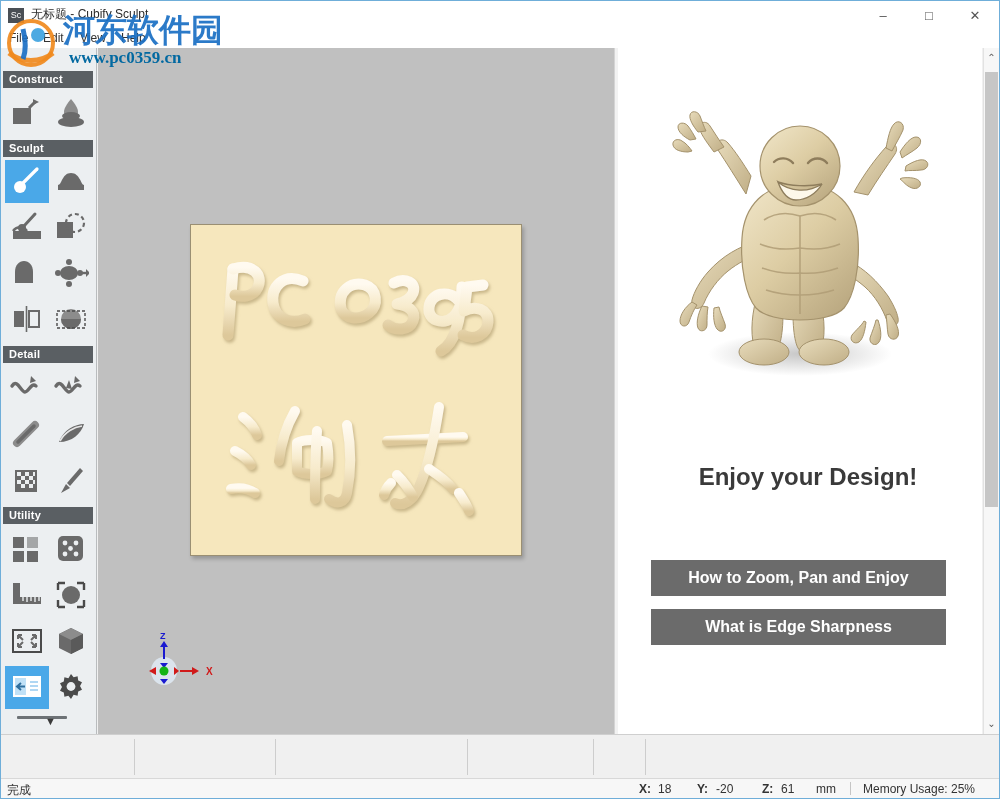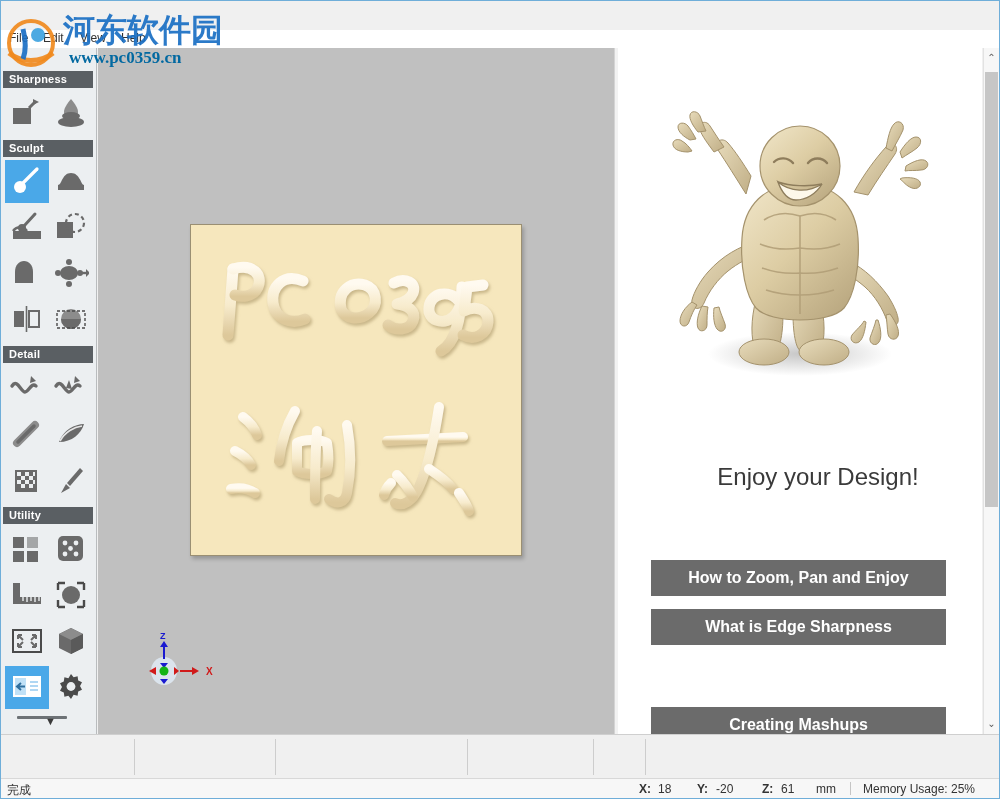--- a/index.html
+++ b/index.html
@@ -38,21 +38,21 @@
         background:#f6e7bd;border:1px solid #9a8f73;box-shadow:2px 3px 4px rgba(0,0,0,.22);}
   .slab svg{display:block;}
   .gizmo{position:absolute;left:36px;top:577px;width:110px;height:70px;}
 
   
   .splitter{position:absolute;left:613px;top:47px;width:4px;height:686px;background:#f2f2f2;border-left:1px solid #d4d4d4;}
 
   
   .helppanel{position:absolute;left:617px;top:47px;width:364px;height:686px;background:#ffffff;overflow:hidden;}
   .hp-model{position:absolute;left:10px;top:18px;width:344px;height:330px;}
-  .hp-title{position:absolute;left:18px;top:415px;width:364px;text-align:center;font-size:24px;font-weight:normal;color:#3a3a3a;}
+  .hp-title{position:absolute;left:8px;top:415px;width:364px;text-align:center;font-size:24px;font-weight:bold;color:#3a3a3a;}
   .hp-btn{position:absolute;left:33px;width:295px;height:36px;background:#6b6b6b;color:#fff;
           font-size:16px;font-weight:bold;text-align:center;line-height:36px;}
 
   
   .vscroll{position:absolute;left:982px;top:47px;width:16px;height:686px;background:#f7f7f7;border-left:1px solid #e2e2e2;box-sizing:border-box;}
   .vs-arrow{position:absolute;left:0;width:15px;height:20px;text-align:center;line-height:20px;font-size:10px;color:#5a5a5a;}
   .vs-thumb{position:absolute;left:1px;top:24px;width:13px;height:435px;background:#c6c6c6;}
 
   
   .bottombar{position:absolute;left:0;top:733px;width:998px;height:44px;background:#f0f0f0;border-top:1px solid #cfcfcf;box-sizing:border-box;}
@@ -68,32 +68,39 @@
   .wm{position:absolute;left:0;top:0;width:1000px;height:200px;pointer-events:none;}
   .wm-cn{position:absolute;left:62px;top:8px;font-size:32px;font-weight:bold;color:#1a6fc4;font-family:"DejaVu Sans",sans-serif;opacity:.92;}
   .wm-url{position:absolute;left:68px;top:47px;font-size:17px;font-weight:bold;color:#0369a1;font-family:"Liberation Serif",serif;}
   .wm-logo{position:absolute;left:2px;top:18px;width:56px;height:48px;}
 </style>
 </head>
 <body>
 
 <div id="app">
 
+  <div class="titlebar">
+    <div class="tb-icon">Sc</div>
+    <div class="tb-title">无标题 - Cubify Sculpt</div>
+    <div class="winbtn min">–</div>
+    <div class="winbtn max">□</div>
+    <div class="winbtn close">✕</div>
+  </div>
 
   <div class="menubar">
     <div class="menuitem" style="left:8px">File</div>
     <div class="menuitem" style="left:42px">Edit</div>
     <div class="menuitem" style="left:79px">View</div>
     <div class="menuitem" style="left:120px">Help</div>
   </div>
 
   <div class="lp-accent"></div>
   <div class="leftpanel">
 
-    <div class="sec-head" style="top:23px">Sharpness</div>
+    <div class="sec-head" style="top:23px">Construct</div>
     <div class="tbtn" style="left:4px;top:44px">
       <svg width="36" height="34" viewBox="0 0 36 34">
         <path d="M4 12h18v16H4z" fill="#6a6a6a"></path>
         <path d="M20 12l6-6" stroke="#6a6a6a" stroke-width="3" fill="none"></path>
         <path d="M24 3l6 3-6 3z" fill="#6a6a6a"></path>
       </svg>
     </div>
     <div class="tbtn" style="left:48px;top:44px">
       <svg width="36" height="34" viewBox="0 0 36 34">
         <ellipse cx="18" cy="26" rx="13" ry="5" fill="#6a6a6a"></ellipse>
@@ -430,21 +437,20 @@
         </g>
         <path d="M150 116c12 10 30 11 44 2-6 10-16 16-26 16-8 0-14-7-18-18z" fill="#fdf8ea" stroke="#8e7d5c" stroke-width="1.4"></path>
         <path d="M150 116c12 4 30 5 44 2" fill="none" stroke="#8e7d5c" stroke-width="1.4"></path>
       </svg>
     </div>
 
     <div class="hp-title">Enjoy your Design!</div>
 
     <div class="hp-btn" style="top:512px">How to Zoom, Pan and Enjoy</div>
     <div class="hp-btn" style="top:561px">What is Edge Sharpness</div>
-    <div class="hp-btn" style="top:659px">Creating Mashups</div>
   </div>
 
   <div class="vscroll">
     <div class="vs-arrow" style="top:0">⌃</div>
     <div class="vs-thumb"></div>
     <div class="vs-arrow" style="bottom:0">⌄</div>
   </div>
 
   <div class="bottombar">
 

